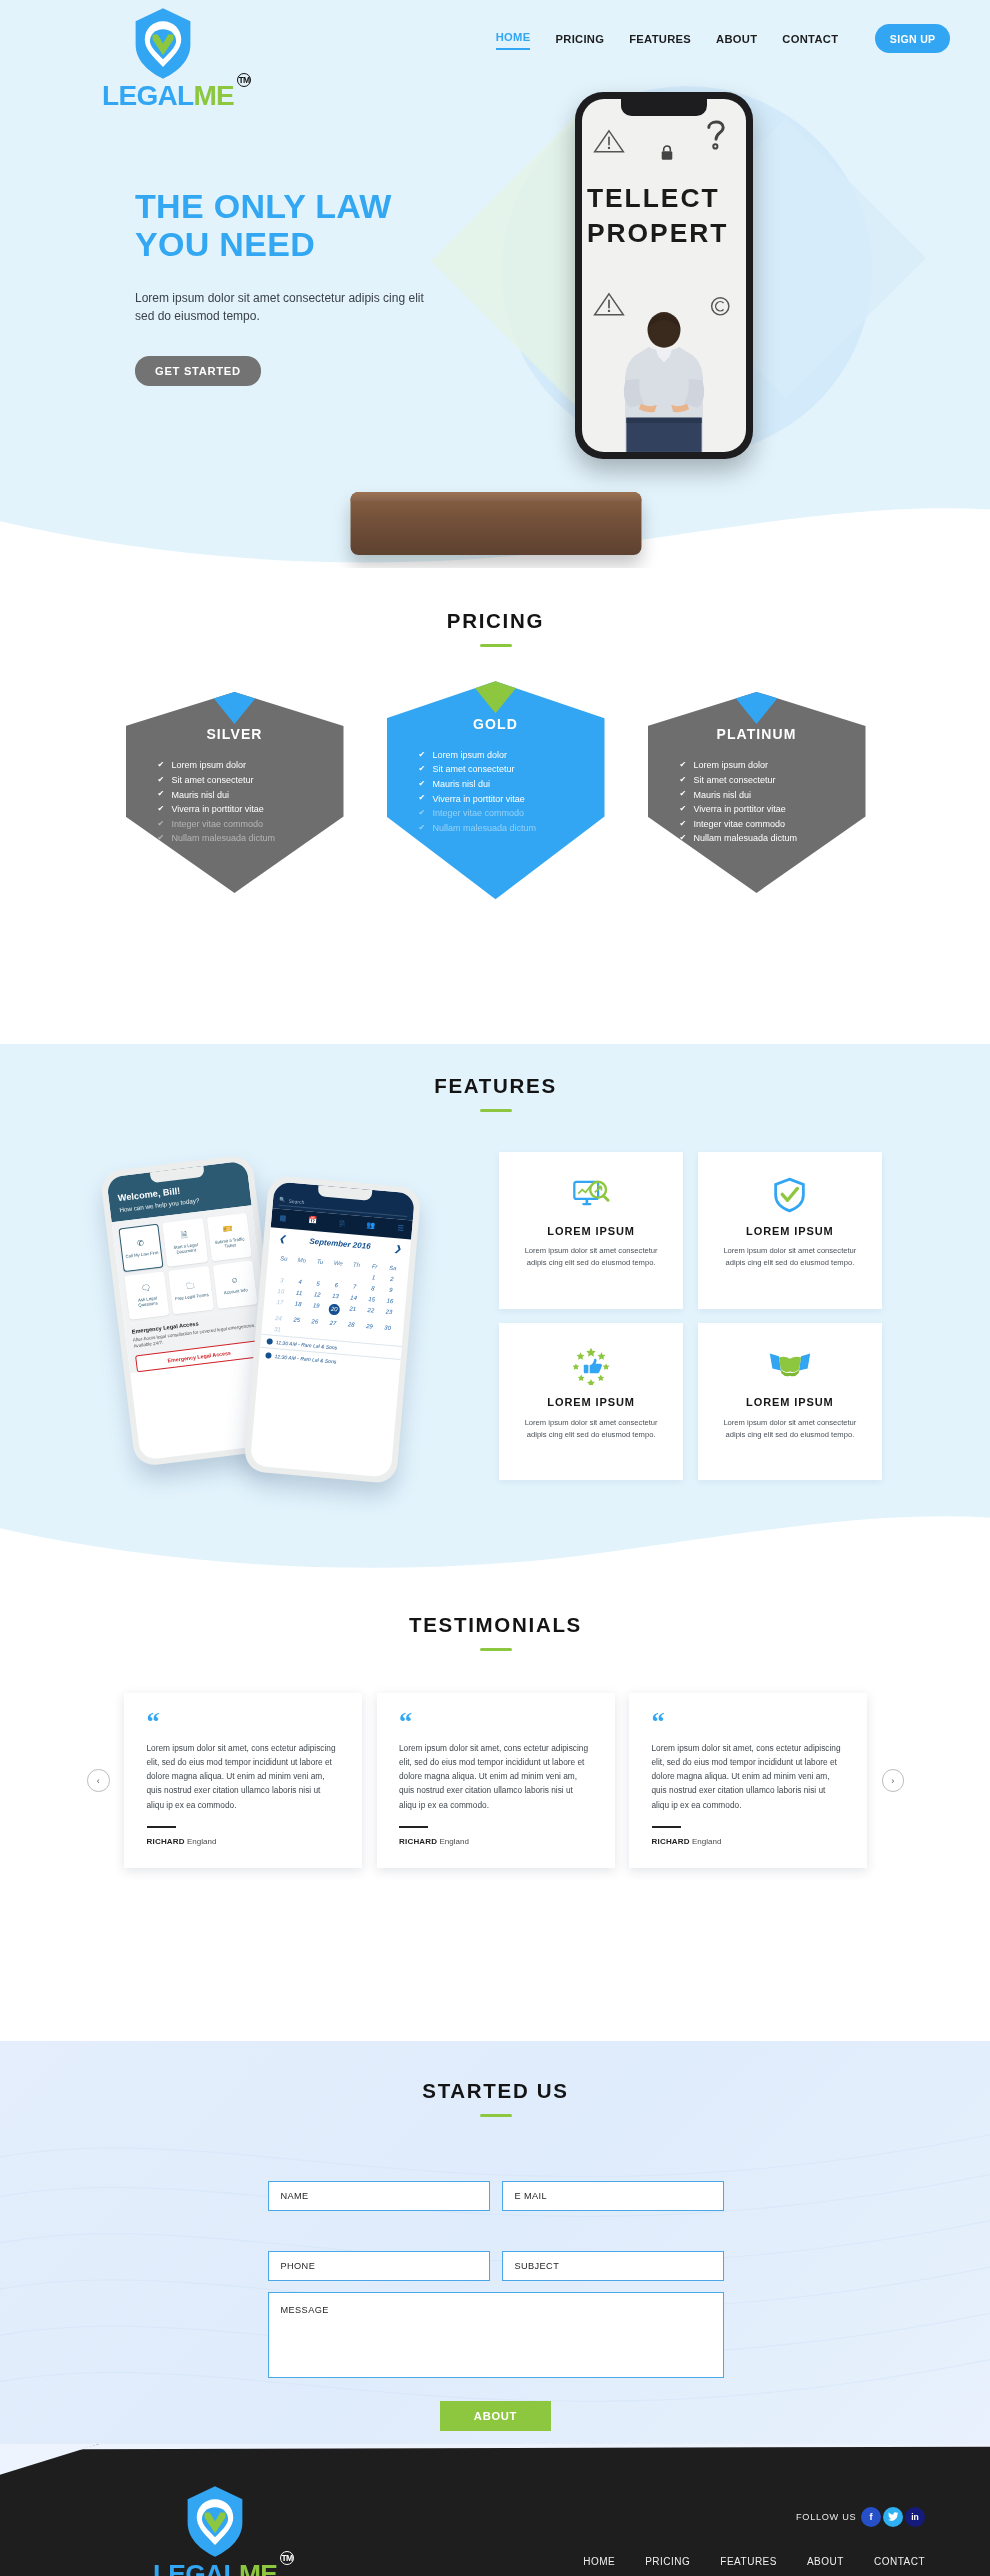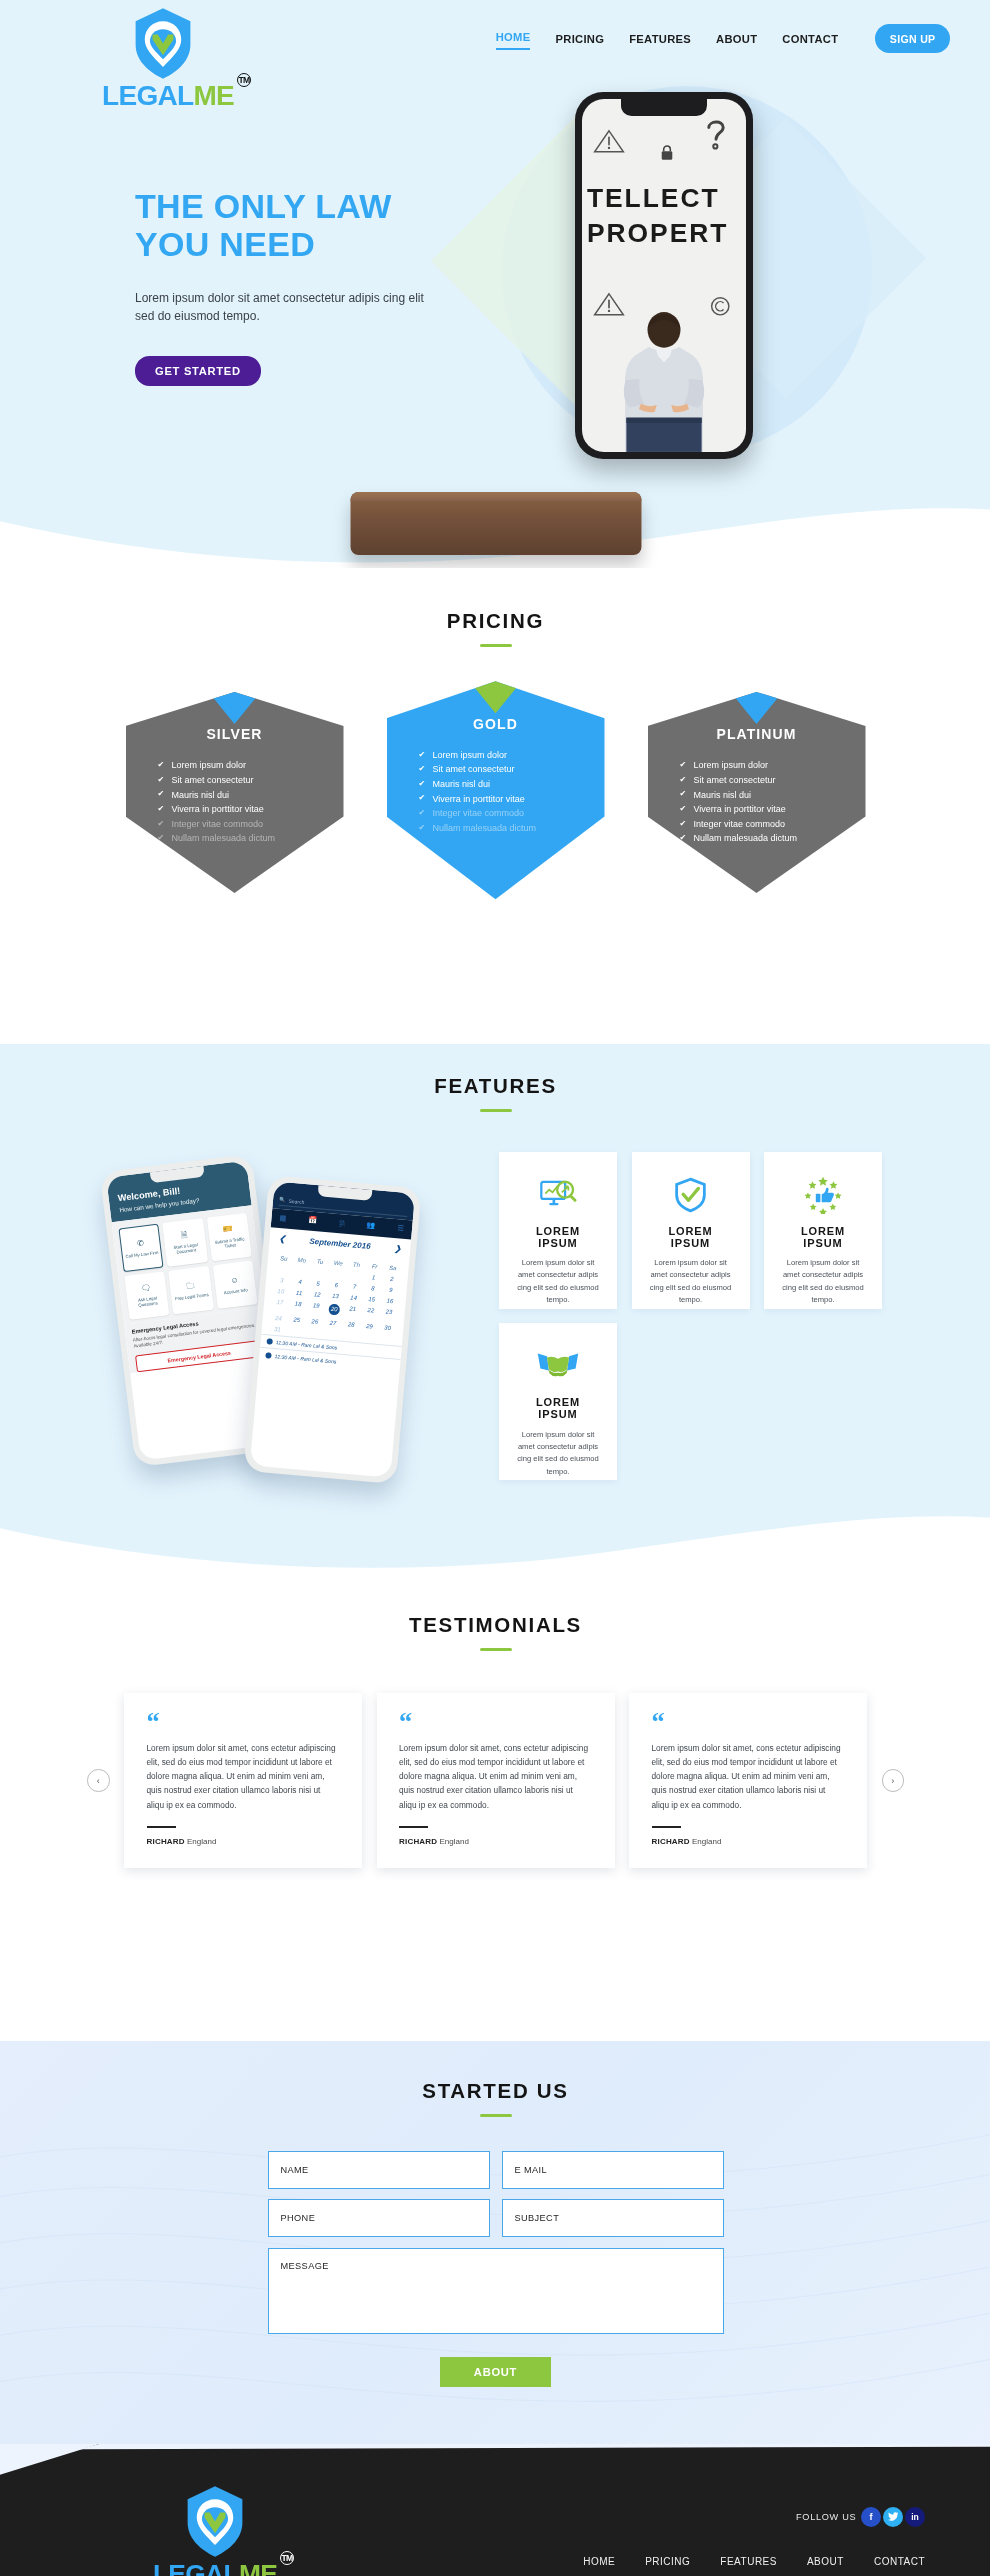--- a/index.html
+++ b/index.html
@@ -158,21 +158,21 @@
   .hero-sub {
     margin-top: 25px;
     font-size: 12px;
     line-height: 1.55;
     color: #3b4148;
     width: 310px;
   }
   .get-started {
     margin-top: 30px;
     display: inline-block;
-    background: #4c1d95;
+    background: #737373;
     color: #fff;
     border: none;
     border-radius: 14.5px;
     padding: 9.2px 20px;
     font-size: 11.2px;
     font-weight: 700;
     letter-spacing: 0.7px;
     cursor: pointer;
   }
 
@@ -434,21 +434,21 @@
   .cal-row { display:grid; grid-template-columns: repeat(7,1fr); text-align:center; font-size:6px; color:#2b6cb0; font-style: italic; padding: 2.6px 0; }
   .cal-row.dow { color:#4b7fae; font-size: 6px; }
   .cal-row .mut { color:#a9c6e0; }
   .cal-row .sel {
     background:#14508f; color:#fff; border-radius:50%;
     width:10.6px; height:10.6px; line-height:10.6px; margin:0 auto; display:block;
   }
   .cal-evt { display:flex; align-items:center; gap:3.3px; border-top:0.7px solid #dde5ec; padding:3.3px 6px; font-size:5px; color:#14508f; font-style: italic;}
   .cal-dot { width:6px;height:6px;border-radius:50%;background:#14508f;display:inline-block;}
 
-  .cards-col { width: 383px; display: grid; grid-template-columns: 1fr 1fr 1fr; gap: 14.5px; }
+  .cards-col { width: 383px; display: grid; grid-template-columns: 1fr 1fr; gap: 14.5px; }
   .fcard {
     background: #fff;
     height: 157px;
     padding: 22.5px 17px 13.2px;
     text-align: center;
     box-shadow: 0 2px 6.6px rgba(35,70,110,.07);
   }
   .fcard-icon { height: 41px; display:flex; align-items:center; justify-content:center; }
   .fcard-title {
     margin-top: 9.2px;
@@ -508,27 +508,28 @@
   .form {
     position: relative;
     margin: 34px auto 0;
     width: 456px;
   }
   .frow { display:flex; gap: 12px; margin-bottom: 10.6px; }
   .fld {
     flex: 1;
     border: 0.7px solid #4aa7e8;
     background: #fff;
-    height: 38px;
+    height: 30px;
     padding: 0 12px;
     font-family: "Liberation Sans Narrow","Liberation Sans", sans-serif;
     font-size: 9.2px;
     letter-spacing: 0.4px;
     color: #1f1f1f;
     outline: none;
+    margin-top: 30px;
   }
   .fld::placeholder { color:#1f1f1f; opacity:1; }
   .ftext {
     width: 100%;
     border: 0.7px solid #4aa7e8;
     background: #fff;
     height: 86px;
     padding: 12px;
     resize: none;
     font-family: "Liberation Sans Narrow","Liberation Sans", sans-serif;

